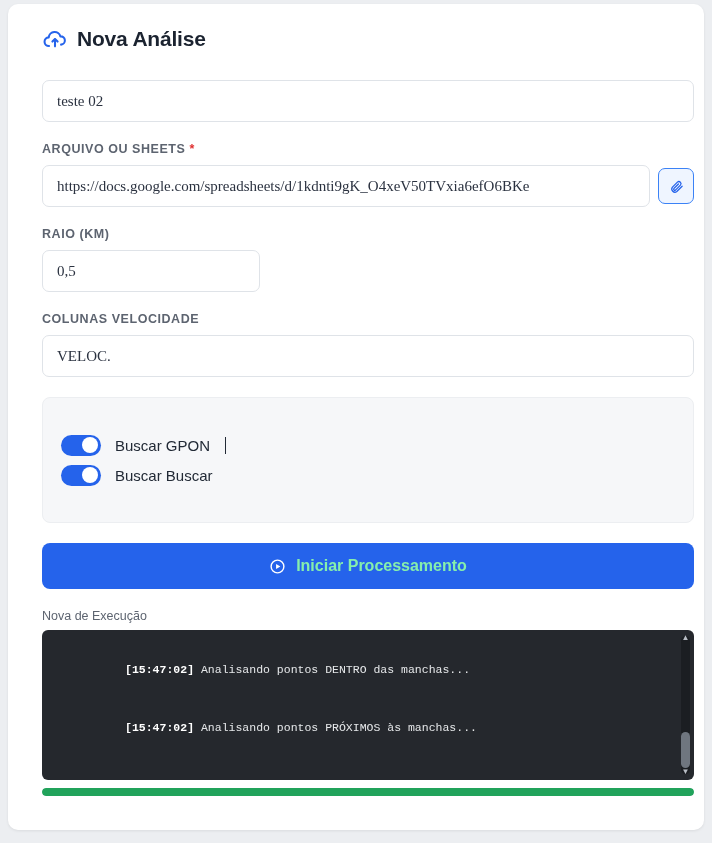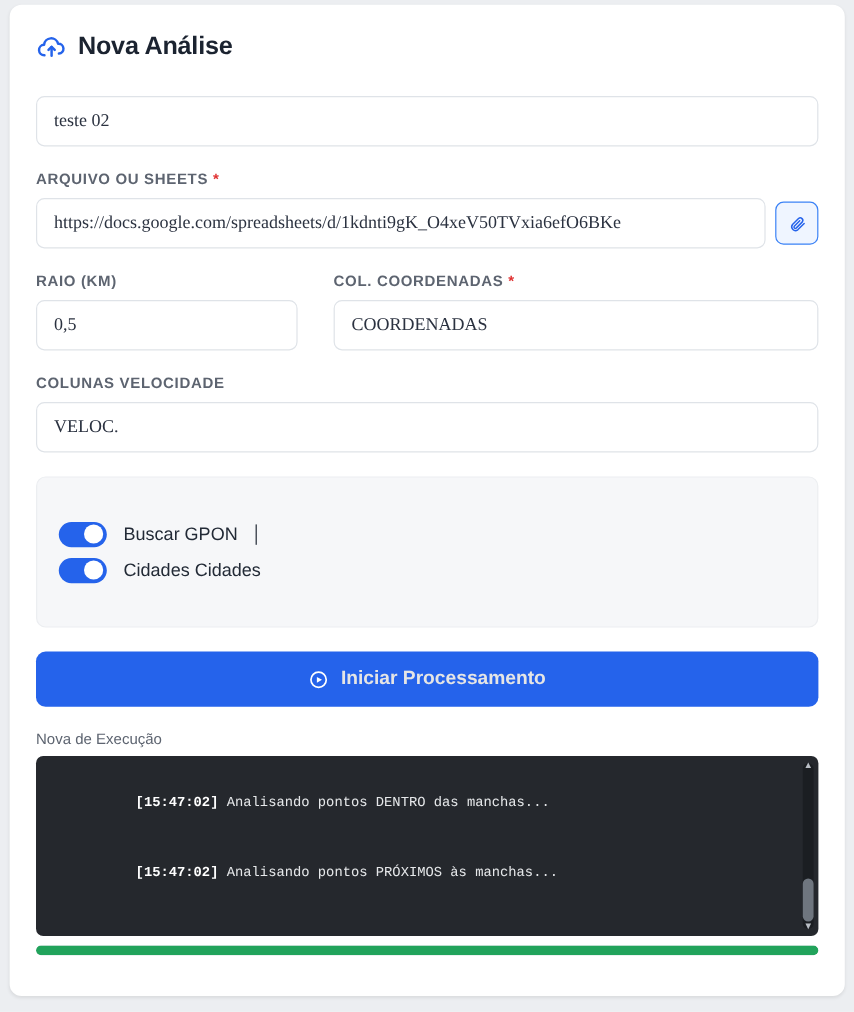--- a/index.html
+++ b/index.html
@@ -23,21 +23,21 @@
     left: 8px;
     top: 4px;
     width: 696px;
     height: 826px;
     background: #ffffff;
     border-radius: 10px;
     box-shadow: 0 1px 3px rgba(0,0,0,0.08);
   }
   .inner {
     position: absolute;
-    left: 22px;
+    left: 34px;
     top: 22px;
     width: 652px;
   }
 
   
   .title-row {
     display: flex;
     align-items: center;
     gap: 9px;
     margin-bottom: 28px;
@@ -149,21 +149,21 @@
   }
 
   
   .primary-btn {
     margin-top: 20px;
     width: 100%;
     height: 46px;
     background: #2563eb;
     border: none;
     border-radius: 8px;
-    color: #e5e5e5;
+    color: #86efac;
     font-size: 16px;
     font-weight: bold;
     display: flex;
     align-items: center;
     justify-content: center;
     gap: 10px;
     cursor: pointer;
     font-family: "Liberation Sans", sans-serif;
   }
   .primary-btn svg { width: 17px; height: 17px; display: block; }
@@ -272,47 +272,40 @@
             </span>
           </button>
         </div>
       </div>
 
       <div class="row2">
         <div class="field col-raio">
           <label class="field-label">RAIO (KM)</label>
           <input class="input" type="text" value="0,5" style="">
         </div>
-        <div class="field col-coord">
-          <label class="field-label">
-            <span>COL. COORDENADAS</span>
-            <span class="req">*</span>
-          </label>
-          <input class="input" type="text" value="COORDENADAS" style="">
-        </div>
       </div>
 
       <div class="field">
         <label class="field-label">COLUNAS VELOCIDADE</label>
         <input class="input" type="text" value="VELOC." style="">
       </div>
 
       <div class="toggle-panel">
         <div class="toggle-line">
           <span class="switch">
             <span class="knob"></span>
           </span>
           <span class="toggle-label">Buscar GPON</span>
             <span class="caret"></span>
         </div>
         <div class="toggle-line">
           <span class="switch">
             <span class="knob"></span>
           </span>
-          <span class="toggle-label">Cidades Cidades</span>
+          <span class="toggle-label">Buscar Buscar</span>
         </div>
       </div>
 
       <button class="primary-btn">
         <span>
           <svg viewBox="0 0 24 24" fill="none" stroke="#ffffff" stroke-width="2" stroke-linecap="round" stroke-linejoin="round">
             <circle cx="12" cy="12" r="9"></circle>
             <path d="M10 8.6 16 12l-6 3.4z" fill="#ffffff" stroke="none"></path>
           </svg>
         </span>

